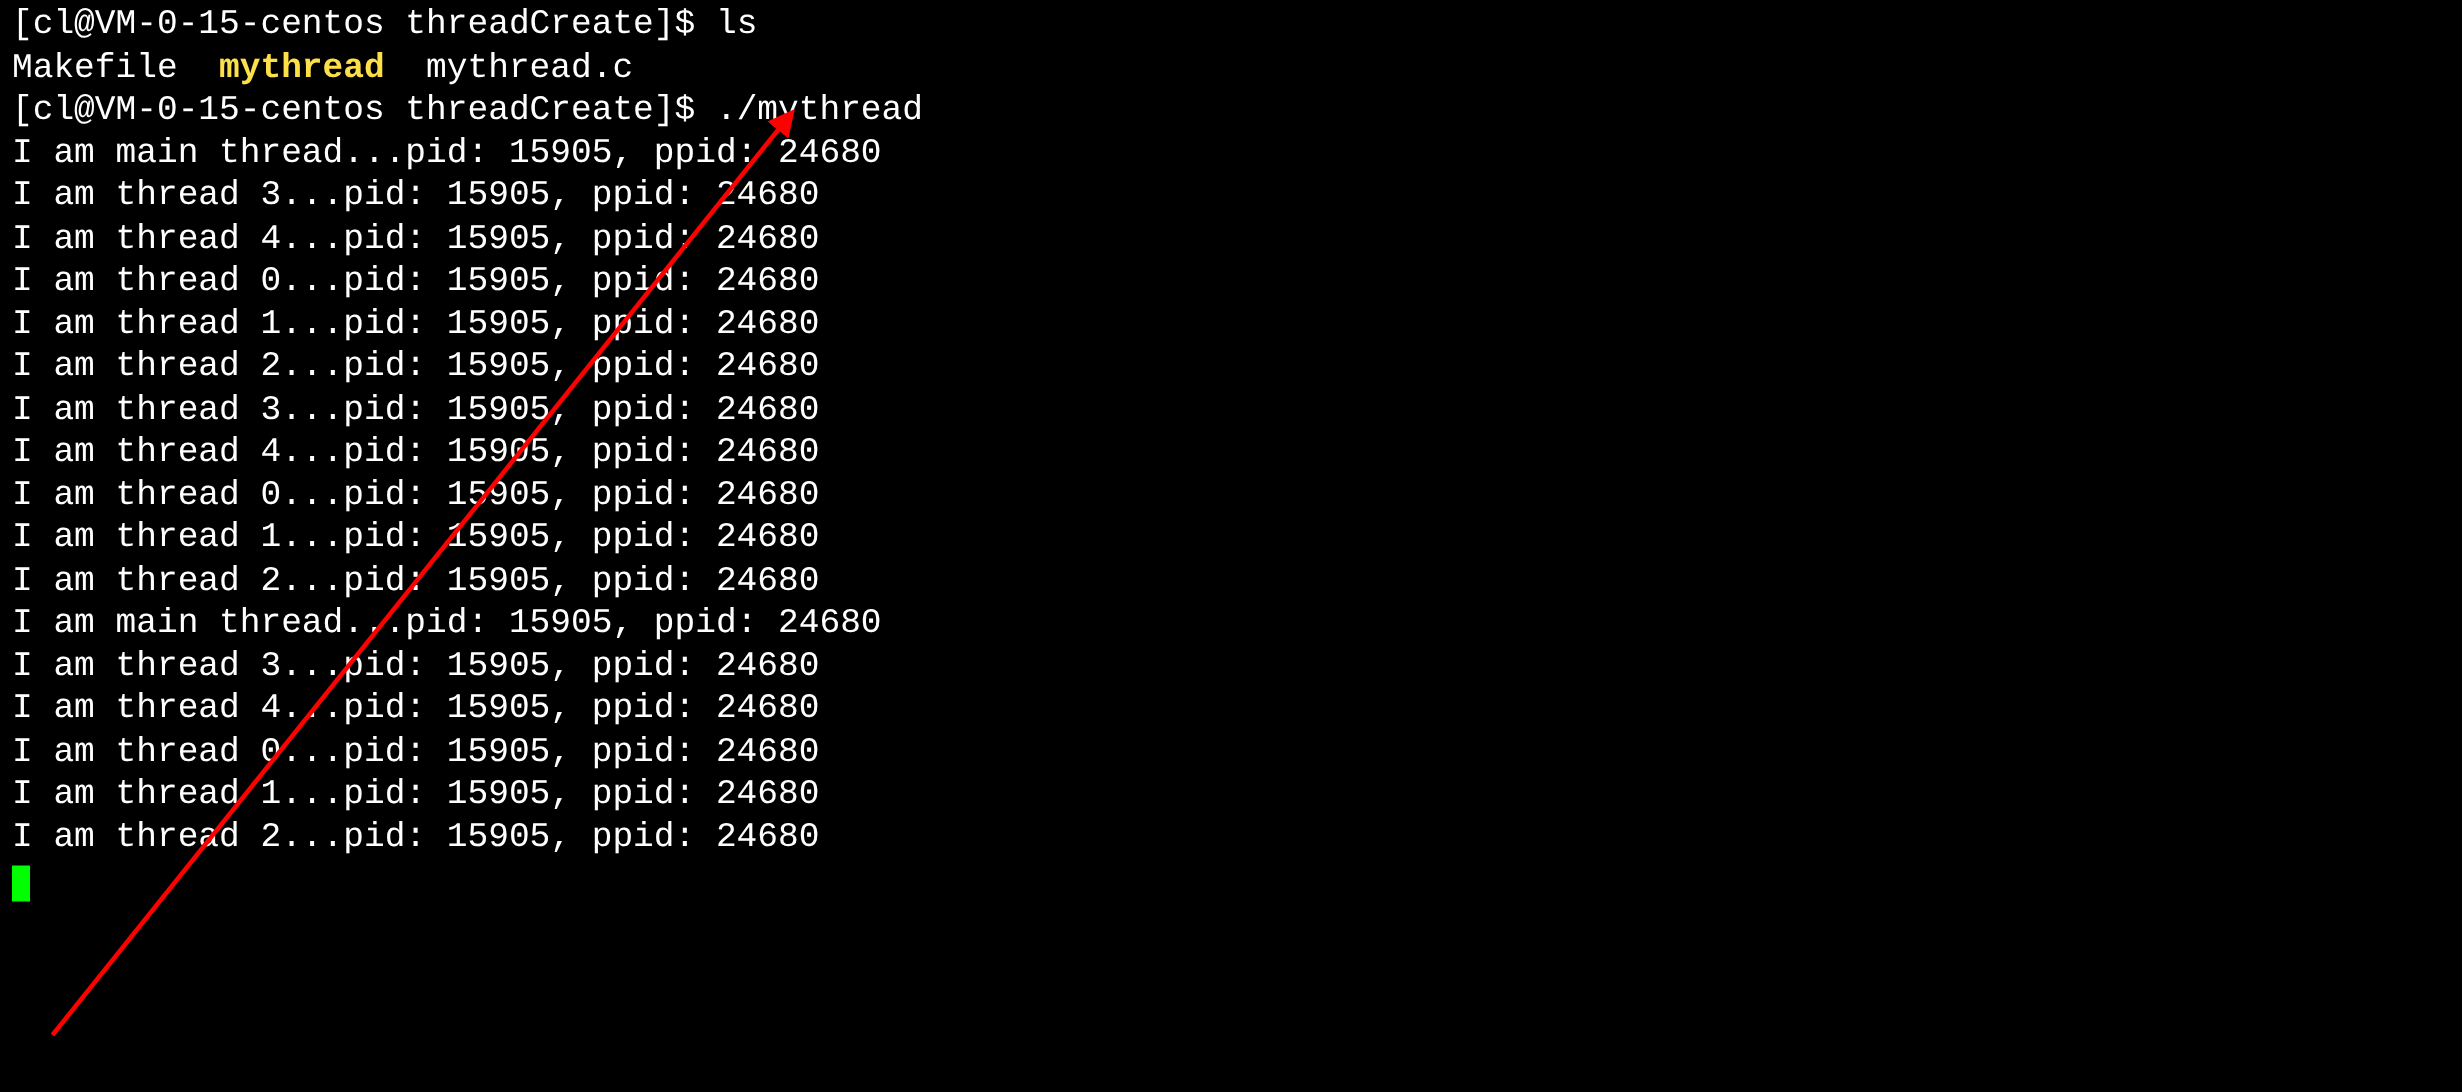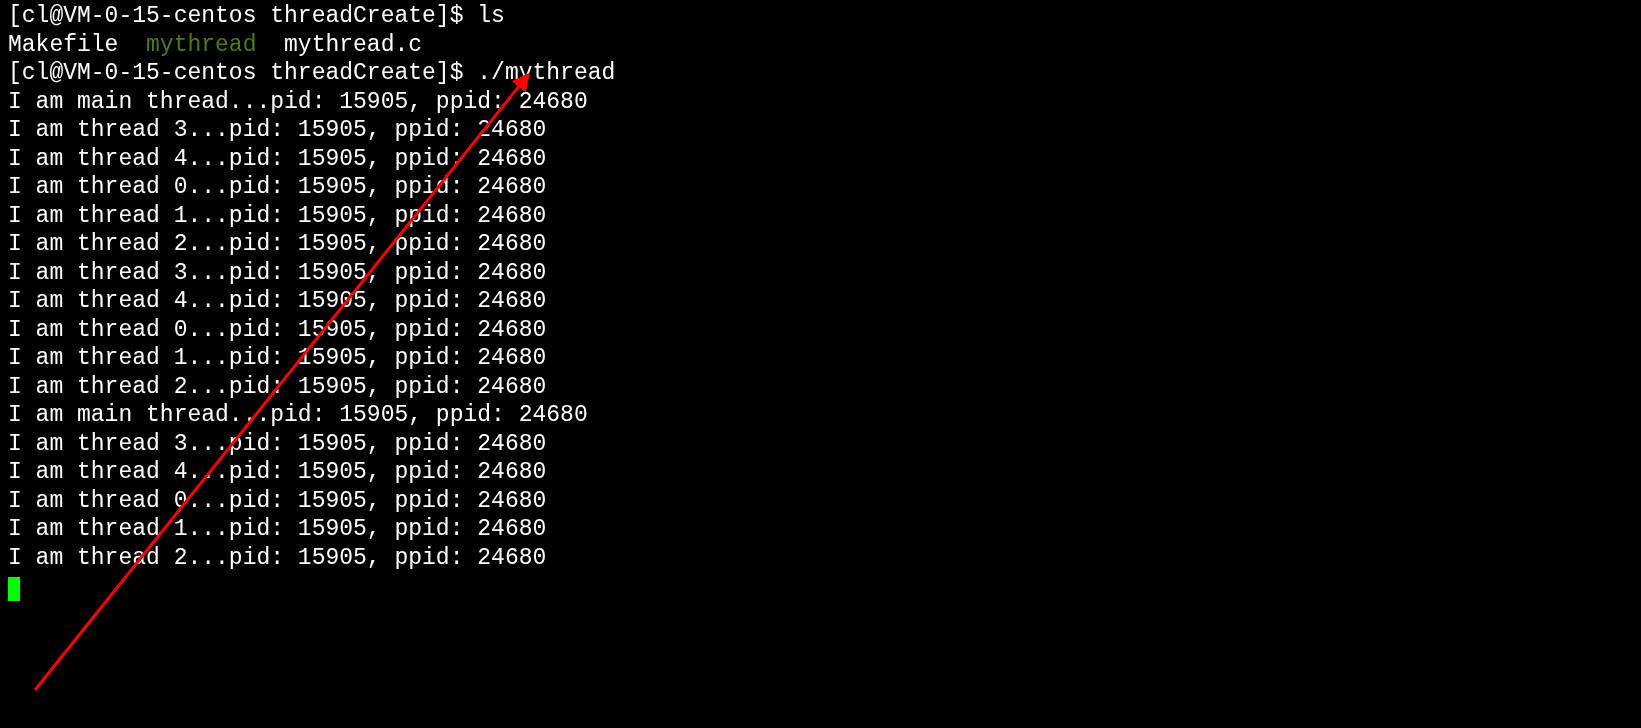--- a/index.html
+++ b/index.html
@@ -10,21 +10,21 @@
       font-family: "Consolas", "Courier New", monospace;
       font-size: 23px;
       line-height: 1.24;
       width: 1641px;
       height: 728px;
       box-sizing: border-box;
       position: relative;
       overflow: hidden;
     }
     .term-line { white-space: pre; }
-    .green { color: #4d7c0f; font-weight: normal; }
+    .green { color: #fde047; font-weight: bold; }
     .cursor {
       display: inline-block;
       width: 12px;
       height: 24px;
       background: #00ff00;
       vertical-align: bottom;
     }
     svg.arrow {
       position: absolute;
       left: 0; top: 0;

